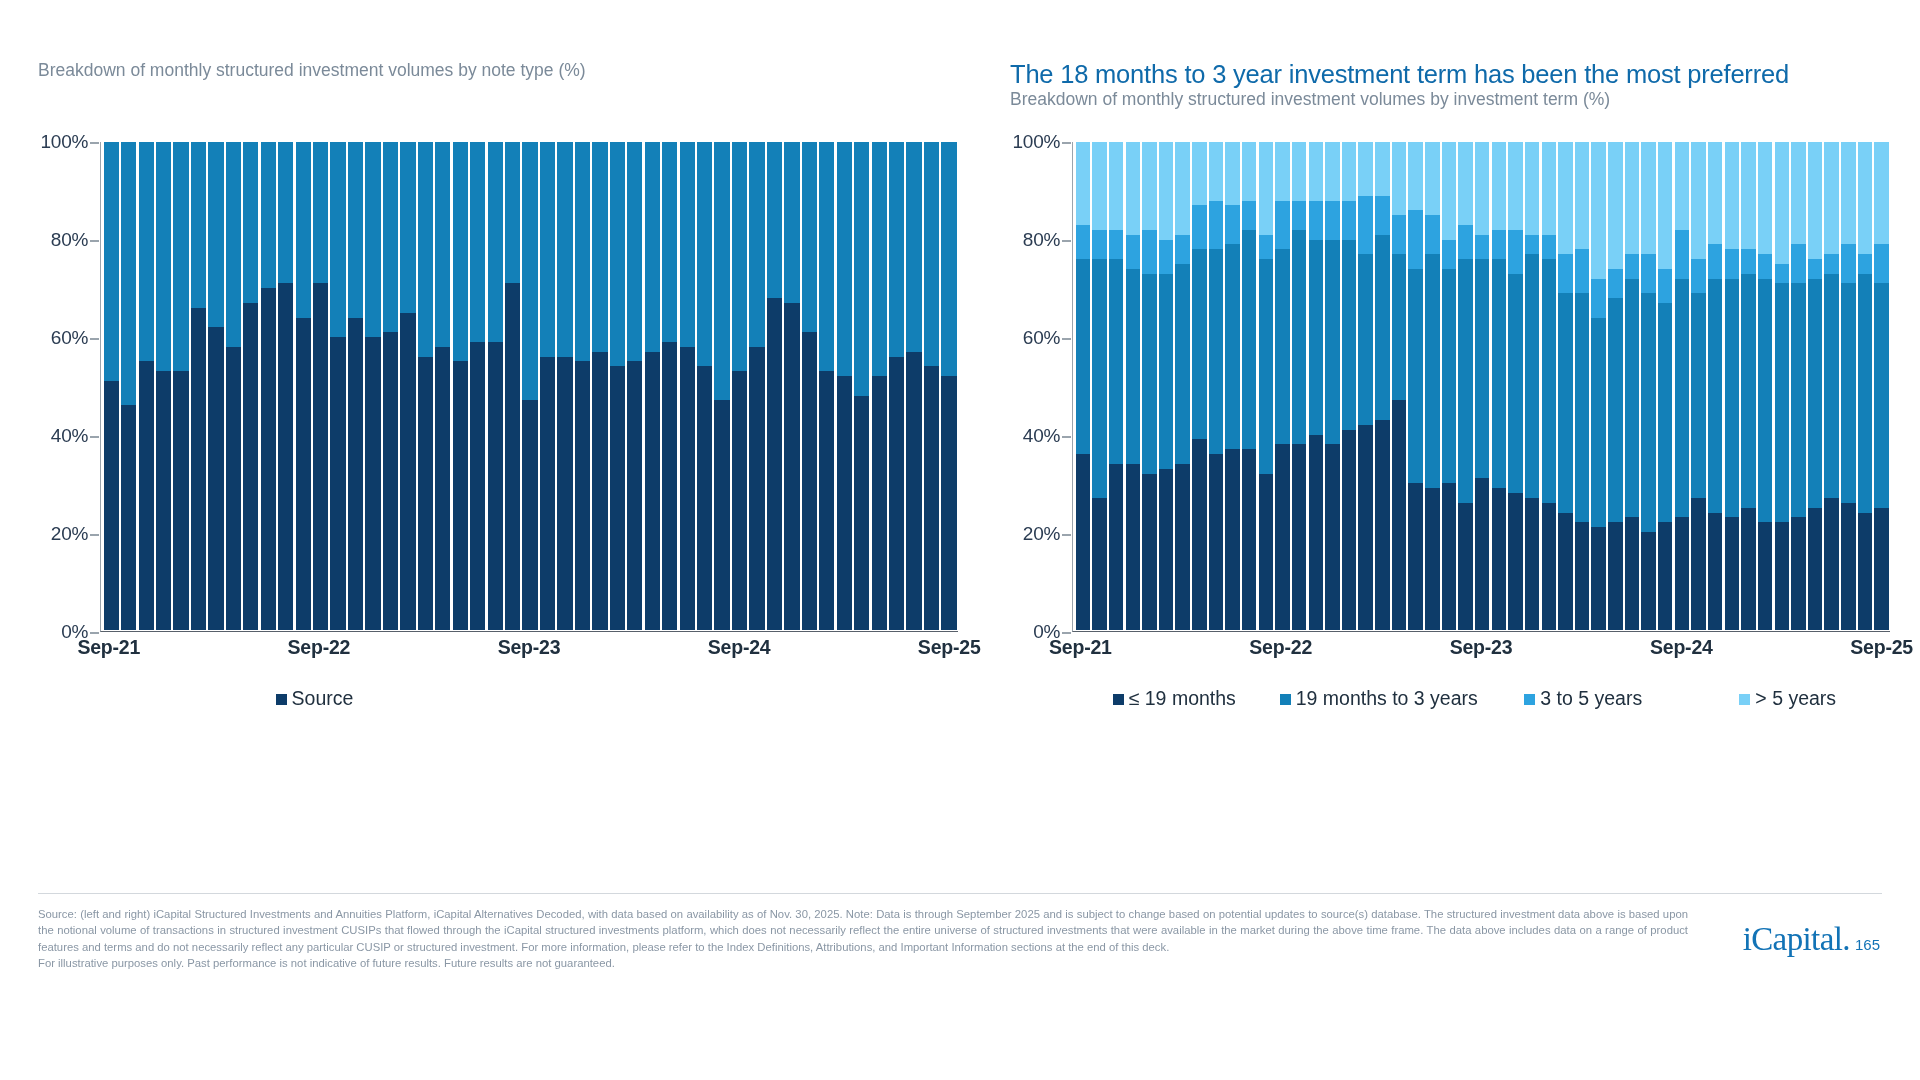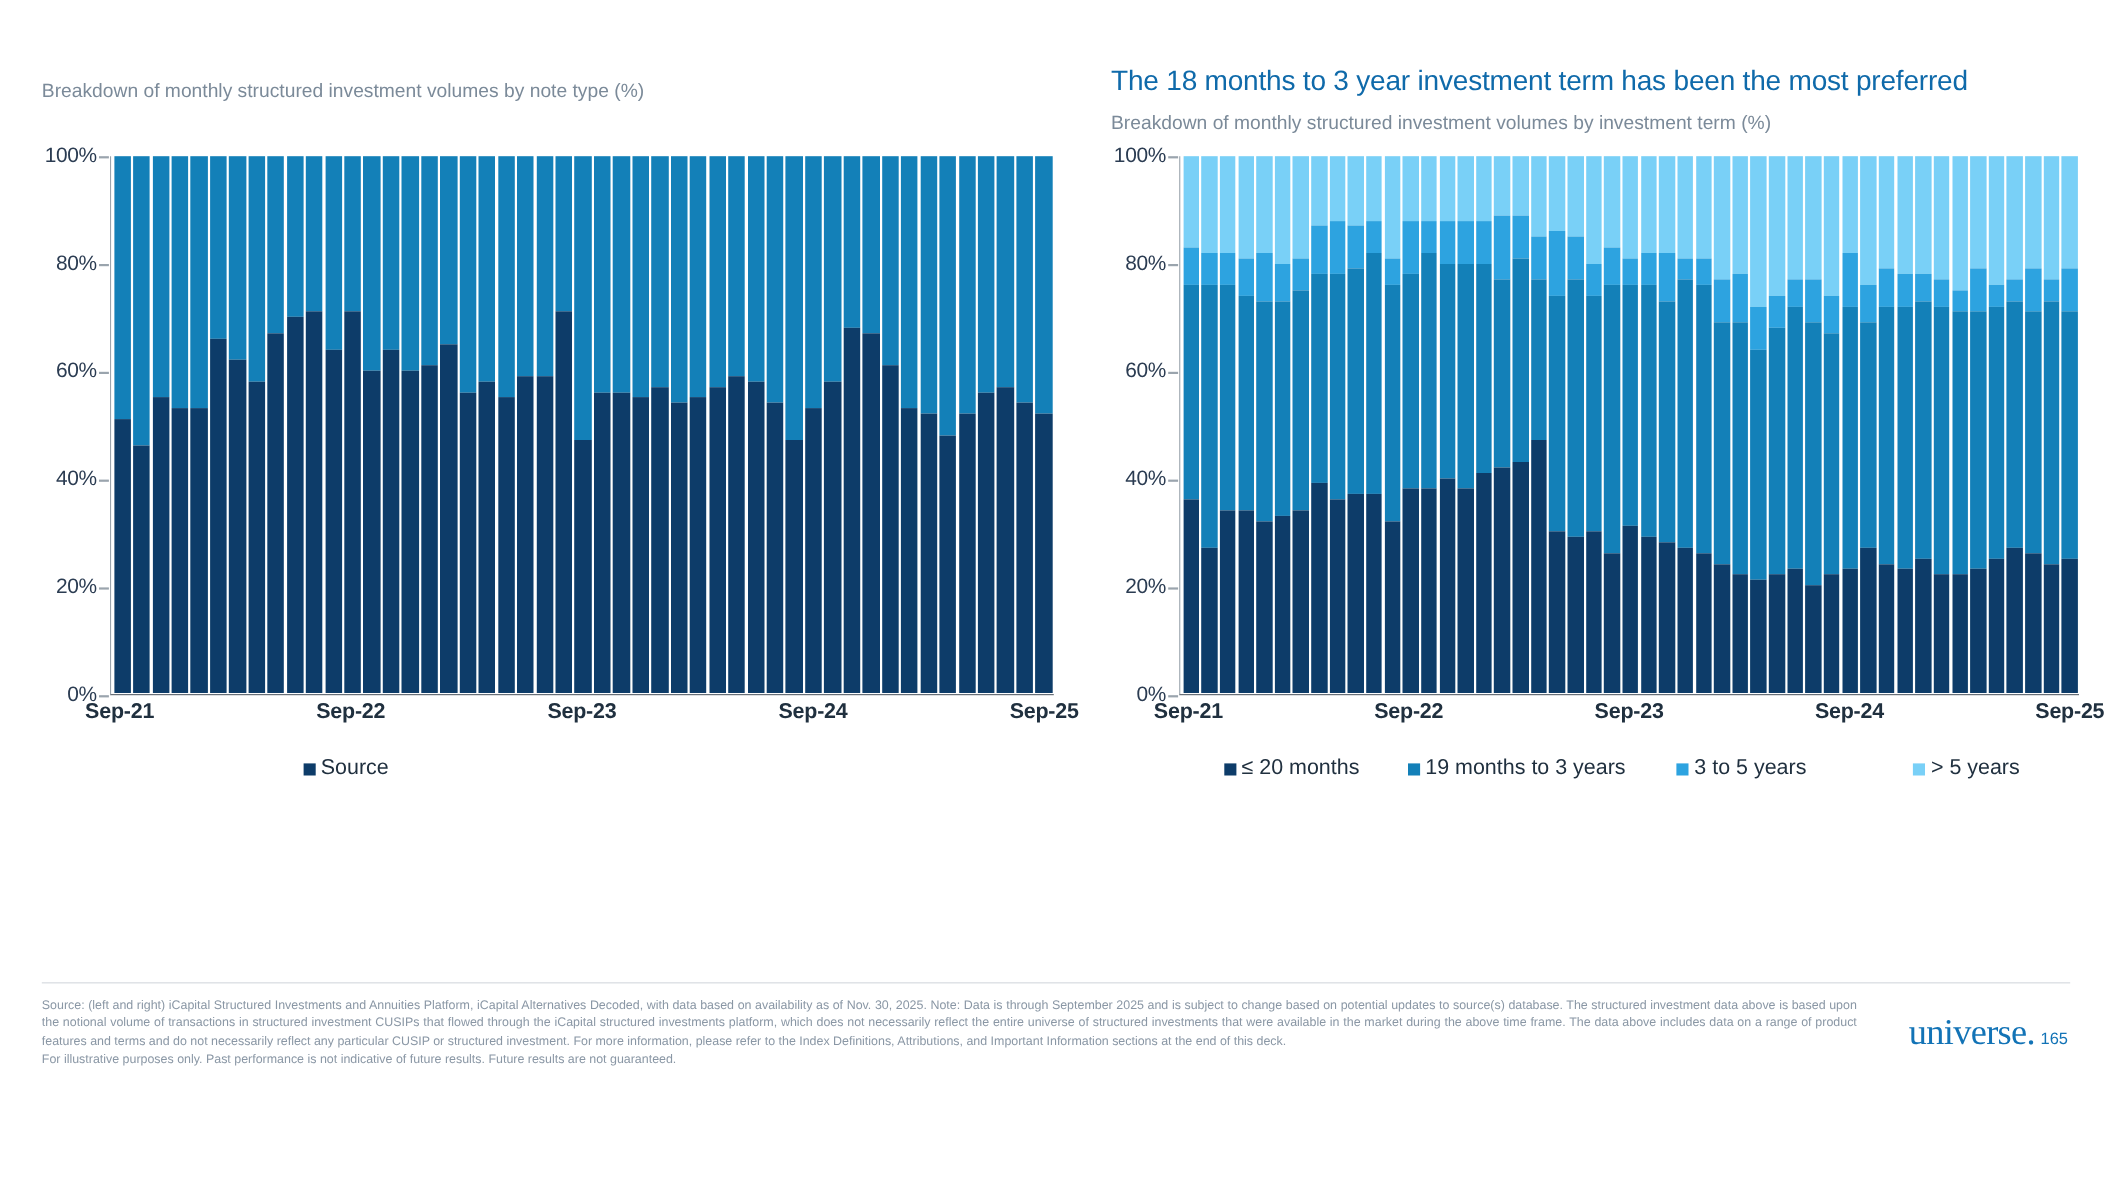--- a/index.html
+++ b/index.html
@@ -22,21 +22,21 @@
     font-size:25.5px;
     color:#0f6aaa;
     letter-spacing:-0.2px;
     white-space:nowrap;
     margin:0;
     font-weight:400;
   }
   .panel-sub{
     font-size:17.5px;
     color:#7b8a99;
-    margin:12px 0 0 0;
+    margin:0 0 0 0;
     white-space:nowrap;
     font-weight:400;
   }
 
   
   .chart{
     position:absolute;
     left:0;right:0;
   }
   .chart-body{
@@ -728,21 +728,21 @@
       <div class="xaxis" id="right-xaxis">
           <div class="xtick" style="left: 1.02041%;">Sep-21</div>
           <div class="xtick" style="left: 25.5102%;">Sep-22</div>
           <div class="xtick" style="left: 50%;">Sep-23</div>
           <div class="xtick" style="left: 74.4898%;">Sep-24</div>
           <div class="xtick" style="left: 98.9796%;">Sep-25</div>
         </div>
       <div class="legend cols4" id="right-legend">
           <div class="lg-item">
             <span class="swatch" style="background: rgb(13, 60, 105);"></span>
-            <span>≤ 20 months</span>
+            <span>≤ 19 months</span>
           </div>
           <div class="lg-item">
             <span class="swatch" style="background: rgb(19, 128, 184);"></span>
             <span>19 months to 3 years</span>
           </div>
           <div class="lg-item">
             <span class="swatch" style="background: rgb(45, 163, 224);"></span>
             <span>3 to 5 years</span>
           </div>
           <div class="lg-item">
@@ -754,18 +754,18 @@
   </div>
 
   <div class="divider"></div>
 
   <div class="footnote">
     <p>Source: (left and right) iCapital Structured Investments and Annuities Platform, iCapital Alternatives Decoded, with data based on availability as of Nov. 30, 2025. Note: Data is through September 2025 and is subject to change based on potential updates to source(s) database. The structured investment data above is based upon the notional volume of transactions in structured investment CUSIPs that flowed through the iCapital structured investments platform, which does not necessarily reflect the entire universe of structured investments that were available in the market during the above time frame. The data above includes data on a range of product features and terms and do not necessarily reflect any particular CUSIP or structured investment. For more information, please refer to the Index Definitions, Attributions, and Important Information sections at the end of this deck.</p>
     <p class="last">For illustrative purposes only. Past performance is not indicative of future results. Future results are not guaranteed.</p>
   </div>
 
   <div class="brand">
-    <span class="brand-name">universe.</span>
+    <span class="brand-name">iCapital.</span>
     <span class="brand-page">165</span>
   </div>
 
   <div class="bottombar"></div>
 </div>
 
 </body></html>

